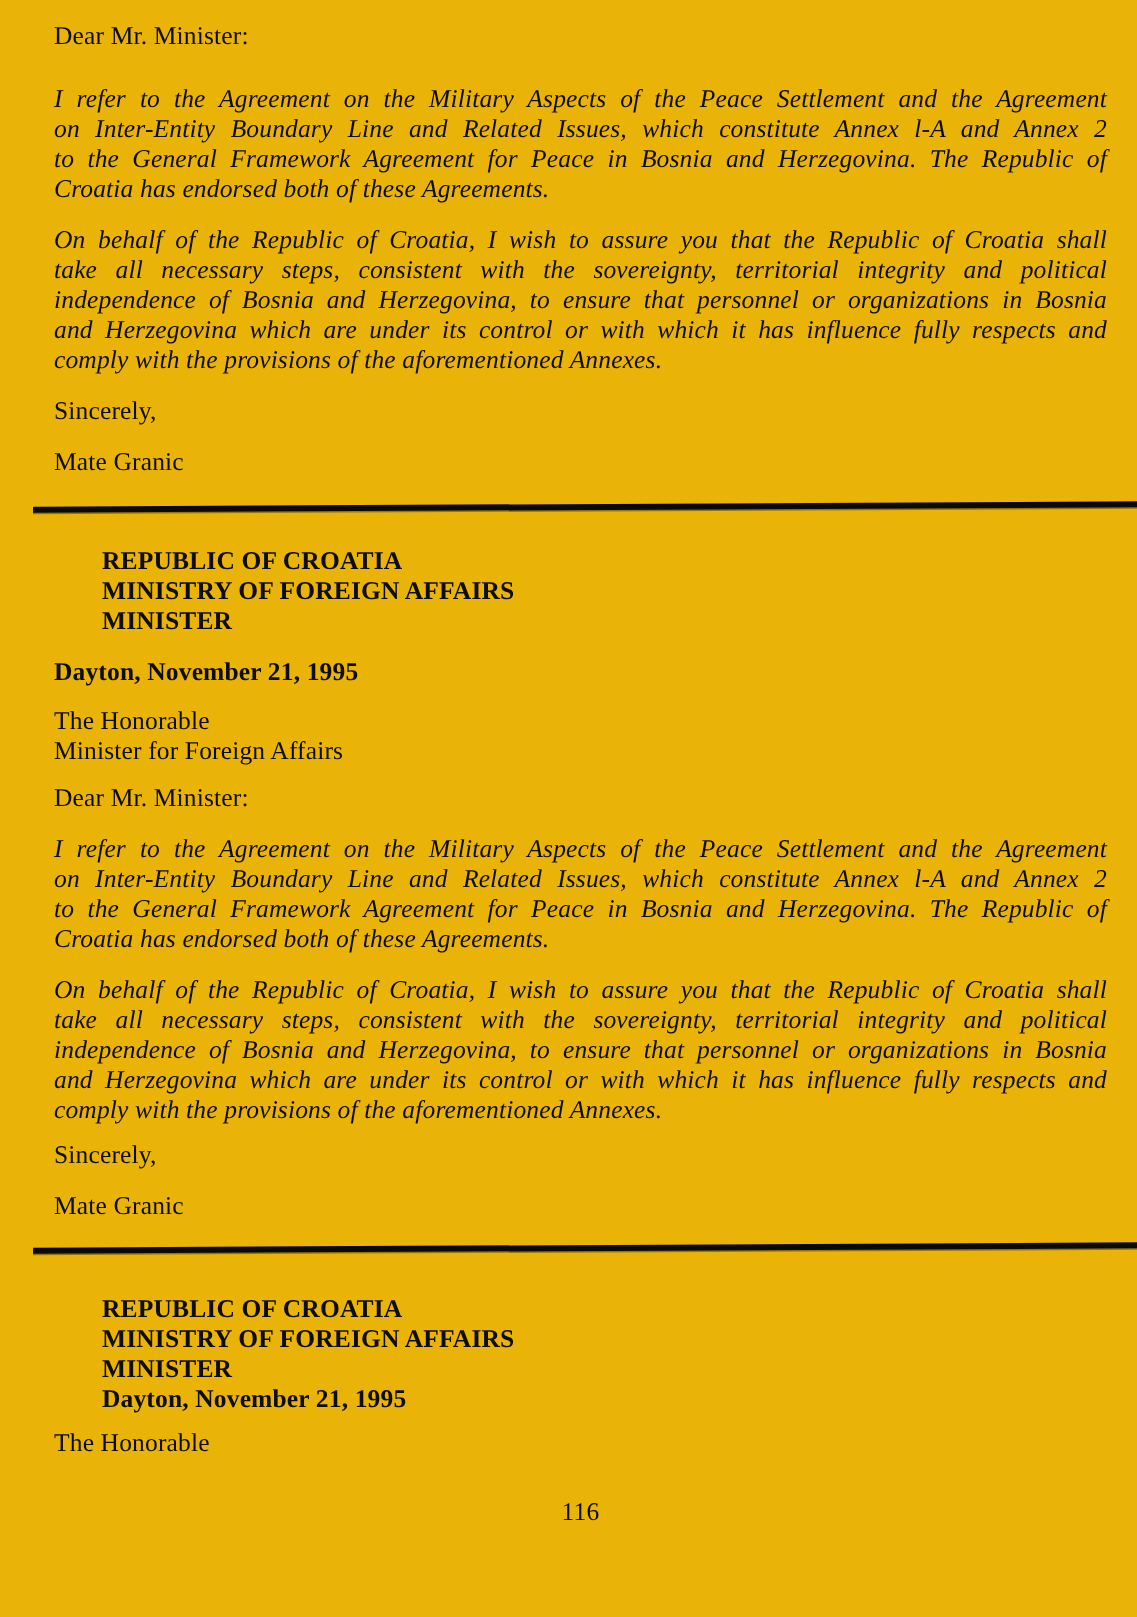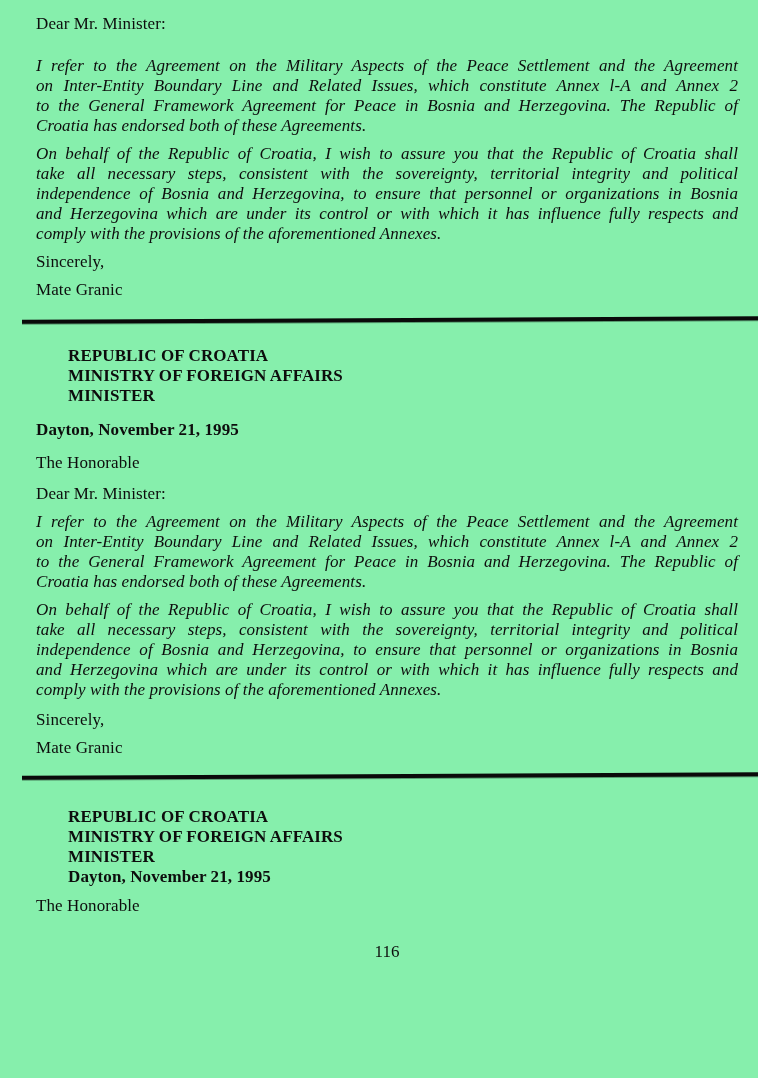--- a/index.html
+++ b/index.html
@@ -2,35 +2,35 @@
 <html><head>
 <meta charset="utf-8">
 <style>
   html, body { margin: 0; padding: 0; background: #ffffff; }
   .page {
     position: relative;
     width: 758px;
     height: 1078px;
     box-sizing: border-box;
     padding: 14px 20px 0 36px;
-    background: #86efac;
+    background: #eab308;
     font-family: "Liberation Serif", "DejaVu Serif", serif;
     font-size: 17px;
     line-height: 20px;
     color: #0d0d0d;
     overflow: hidden;
     letter-spacing: 0.1px;
   }
   .line { white-space: pre-wrap; }
   
   .para .tline { text-align: justify; text-align-last: justify; font-style: italic; }
   .para .tline.last { text-align-last: left; }
 
   .mt-a { margin-top: 22px; }   
-  .mt-b { margin-top: 8px; }   
+  .mt-b { margin-top: 14px; }   
   .mt-c { margin-top: 10px; }
   .mt-f { margin-top: 11px; }
 
   .rule {
     height: 4px;
     background: #0a0a0a;
     margin-left: -14px;
     margin-right: -20px;
     transform: rotate(-0.28deg);
     box-shadow: 0 1px 0 rgba(0,0,0,0.35);
@@ -75,20 +75,21 @@
 
   <section>
     <div class="letterhead letterhead-2">
       <div class="line">REPUBLIC OF CROATIA</div>
       <div class="line">MINISTRY OF FOREIGN AFFAIRS</div>
       <div class="line">MINISTER</div>
     </div>
     <div class="line dateline dateline-2">Dayton, November 21, 1995</div>
     <div class="recipient">
       <div class="line">The Honorable</div>
+      <div class="line">Minister for Foreign Affairs</div>
     </div>
     <div class="line mt-f">Dear Mr. Minister:</div>
     <div class="para mt-b">
         <div class="tline">I refer to  the Agreement on the Military Aspects of the Peace Settlement and the Agreement</div>
         <div class="tline">on Inter-Entity Boundary  Line and Related Issues, which constitute Annex l-A and Annex 2</div>
         <div class="tline">to  the General Framework Agreement for Peace in Bosnia and Herzegovina. The Republic of</div>
         <div class="tline last">Croatia has endorsed both of these Agreements.</div>
       </div>
     <div class="para mt-b">
         <div class="tline">On behalf of the  Republic of Croatia, I wish to assure you that the Republic of Croatia shall</div>

